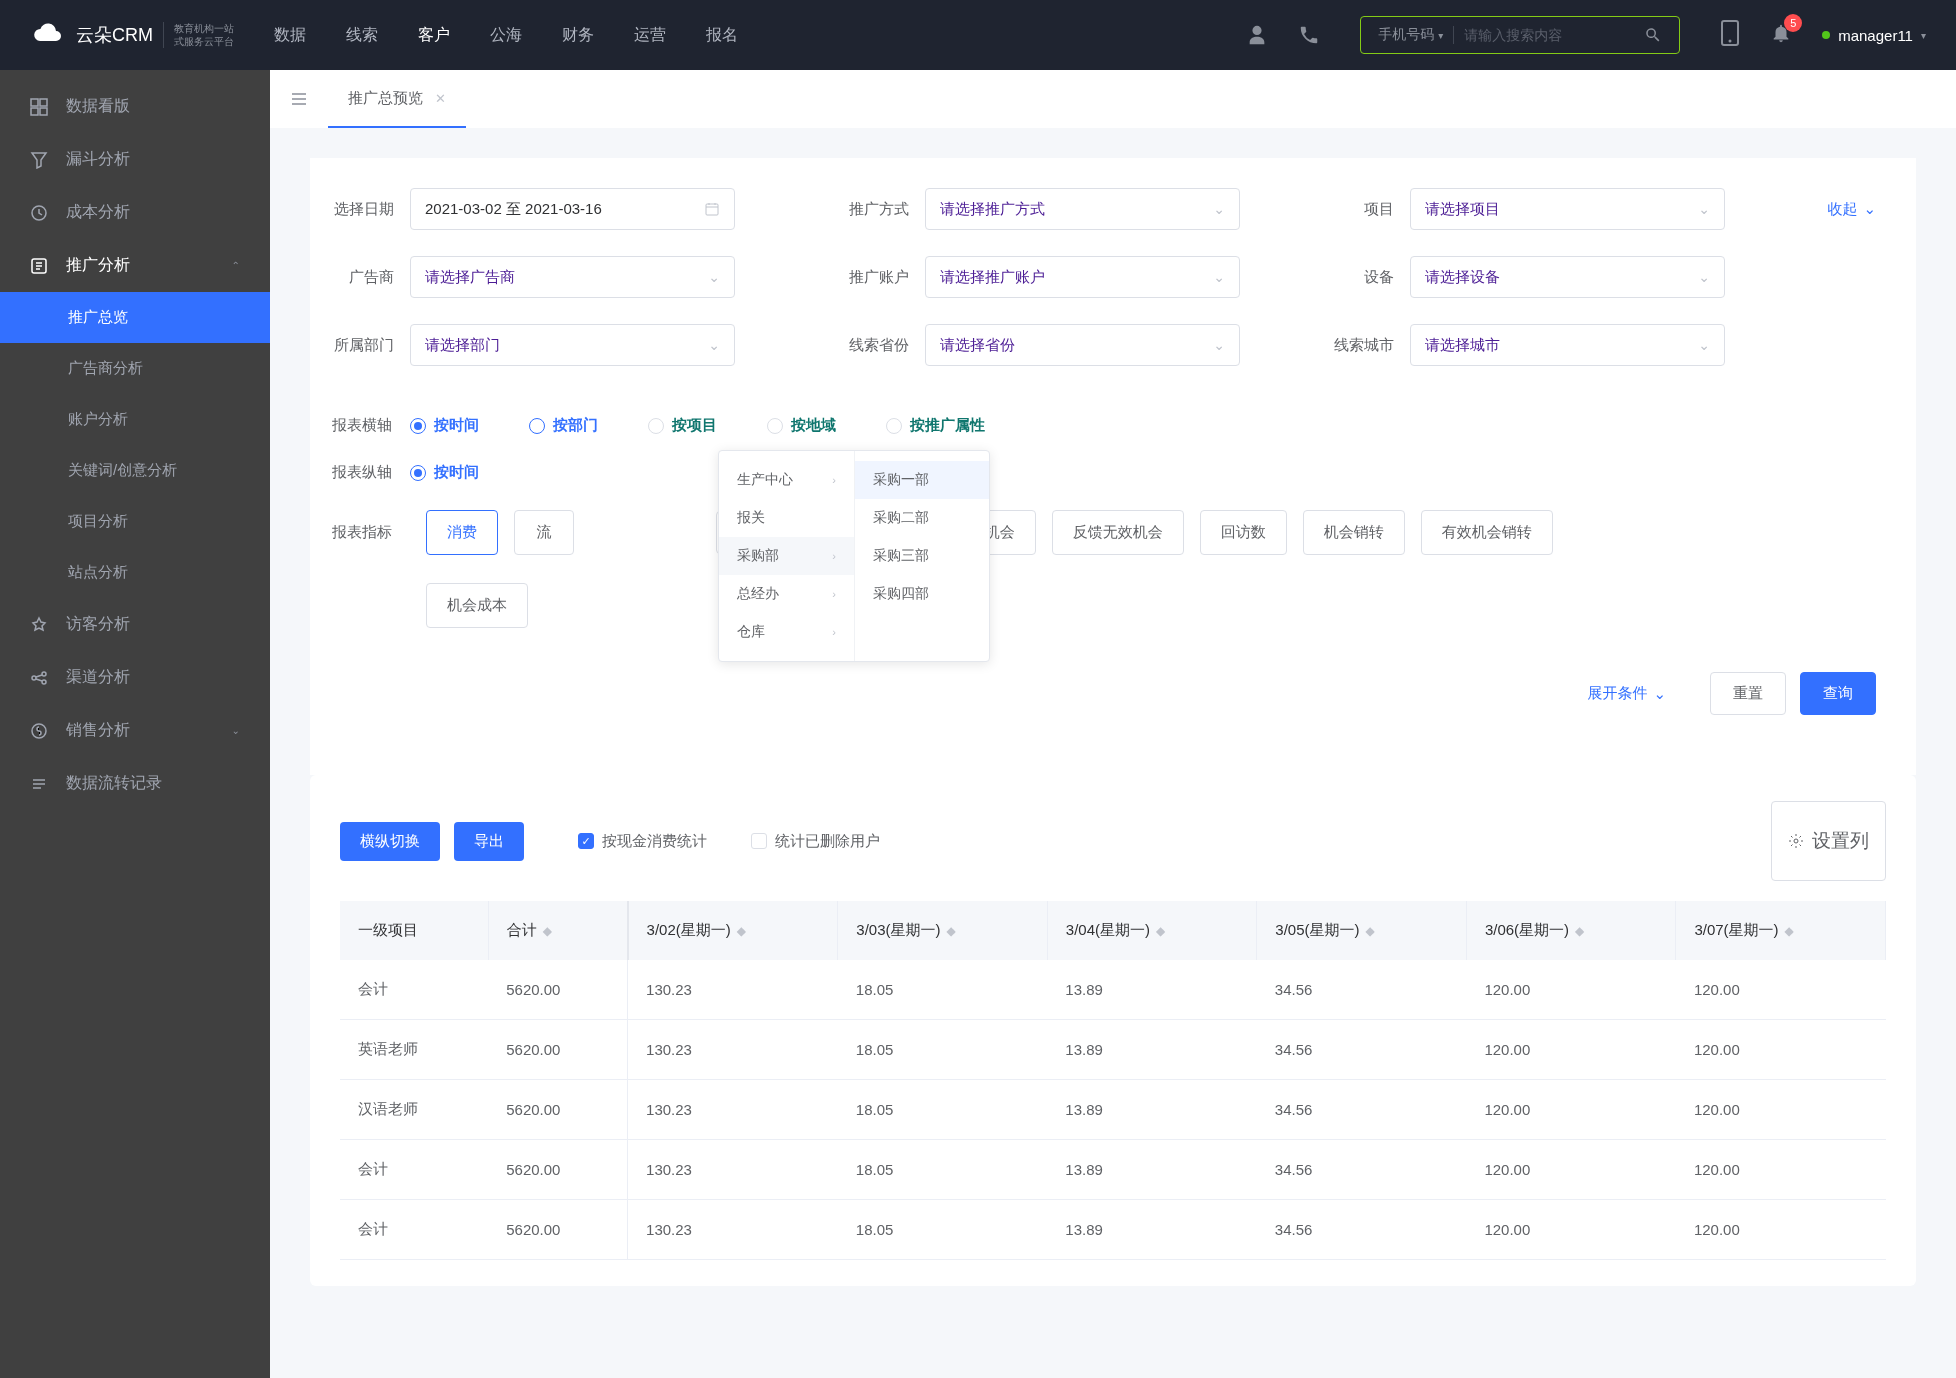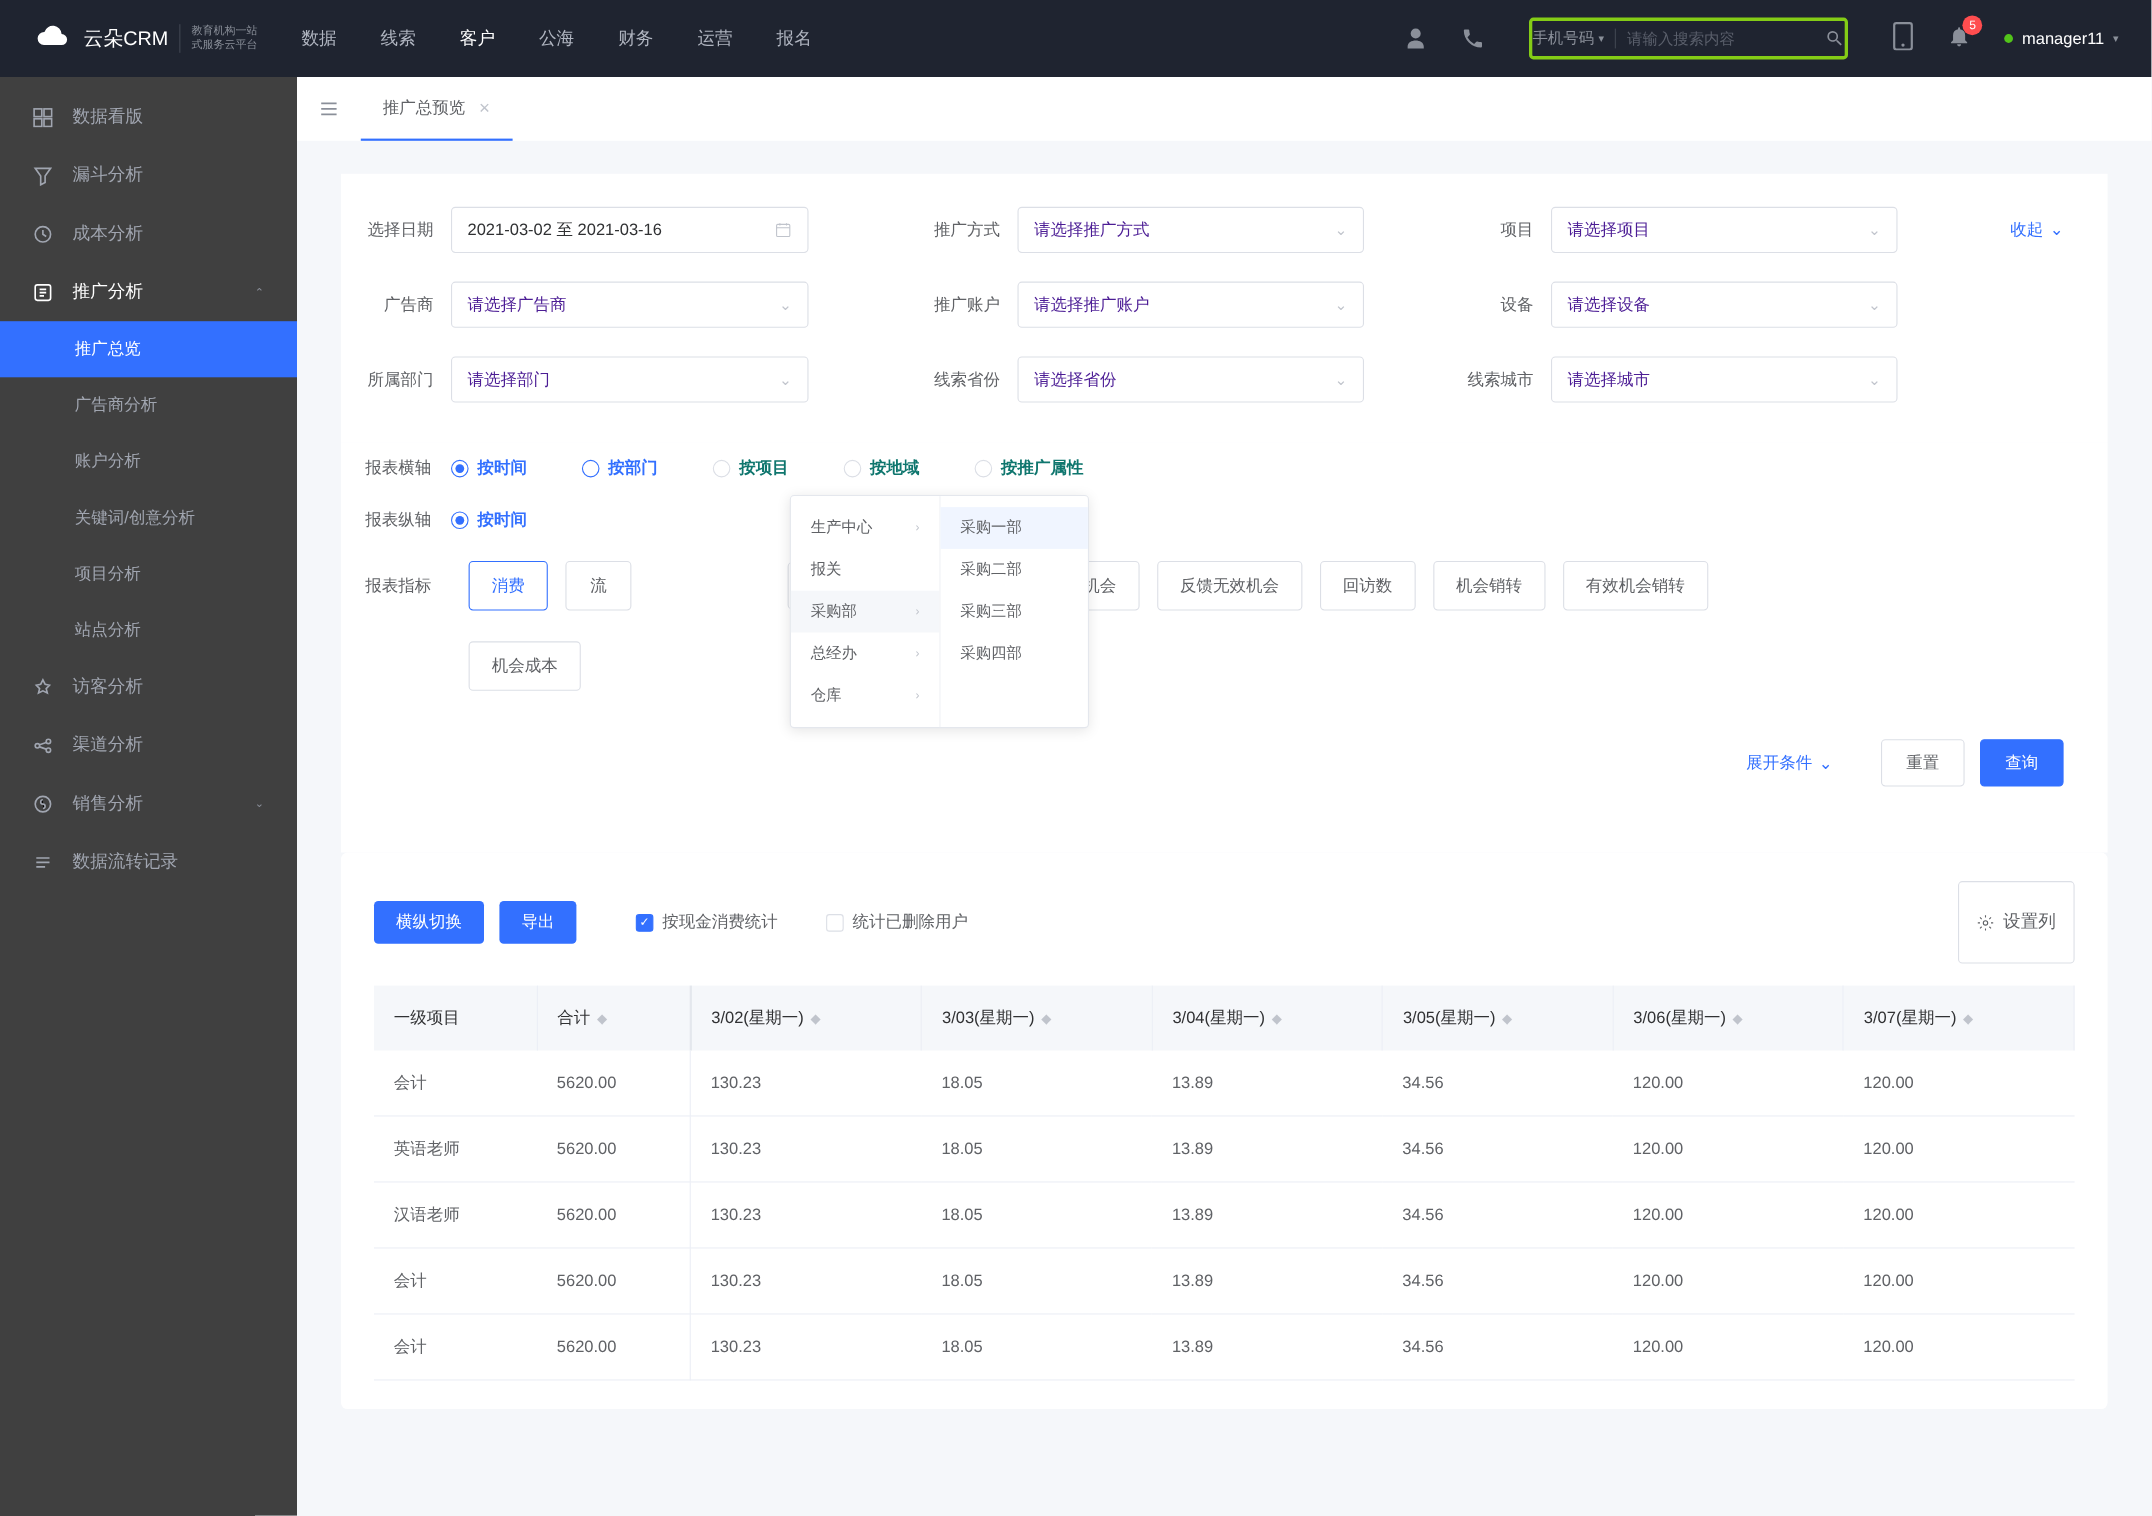--- a/index.html
+++ b/index.html
@@ -8,21 +8,21 @@
 .topbar { background: #1f2430; height: 70px; display: flex; align-items: center; padding: 0 30px; color: #fff; }
 .logo { display: flex; align-items: center; gap: 10px; margin-right: 40px; }
 .logo-icon { width: 36px; height: 36px; position: relative; }
 .logo-text { font-size: 18px; font-weight: 500; }
 .logo-sub { font-size: 10px; color: #8a8f99; border-left: 1px solid #404652; padding-left: 10px; line-height: 1.3; }
 .topnav { display: flex; gap: 40px; flex: 1; }
 .topnav-item { color: #b0b5c0; font-size: 16px; cursor: pointer; }
 .topnav-item.active { color: #fff; }
 .top-icons { display: flex; align-items: center; gap: 30px; margin-left: 30px; }
 .top-icon { color: #8a8f99; cursor: pointer; width: 22px; height: 22px; }
-.searchbox { display: flex; align-items: center; background: transparent; border: 3px solid #84cc16; border-radius: 4px; height: 38px; padding: 0 0; gap: 10px; margin-left: 40px; }
+.searchbox { display: flex; align-items: center; background: transparent; border: 1px solid #84cc16; border-radius: 4px; height: 38px; padding: 0 17px; gap: 10px; margin-left: 40px; }
 .search-type { color: #8a8f99; font-size: 14px; border-right: 1px solid #404652; padding-right: 10px; display: flex; align-items: center; gap: 4px; }
 .search-input { background: transparent; border: none; color: #fff; font-size: 14px; width: 170px; outline: none; }
 .search-input::placeholder { color: #5a5f6b; }
 .search-icon { color: #8a8f99; }
 .header-right { display: flex; align-items: center; gap: 30px; margin-left: 40px; }
 .header-icon { color: #8a8f99; cursor: pointer; position: relative; }
 .badge { position: absolute; top: -8px; right: -10px; background: #ff4d4f; color: #fff; border-radius: 10px; font-size: 11px; min-width: 18px; height: 18px; display: flex; align-items: center; justify-content: center; padding: 0 4px; }
 .user { display: flex; align-items: center; gap: 8px; color: #fff; font-size: 15px; cursor: pointer; }
 .status-dot { width: 8px; height: 8px; border-radius: 50%; background: #52c41a; }
 .caret { font-size: 10px; color: #8a8f99; }
@@ -85,21 +85,21 @@
 .btn { border-radius: 4px; padding: 11px 22px; font-size: 15px; cursor: pointer; border: 1px solid #dcdfe6; background: #fff; color: #606266; }
 .btn.primary { background: #3370ff; border-color: #3370ff; color: #fff; }
 
 .table-section { background: #fff; border-radius: 6px; padding: 26px 30px; }
 .table-toolbar { display: flex; align-items: center; gap: 14px; margin-bottom: 20px; }
 .tool-btn { background: #3370ff; color: #fff; border: none; border-radius: 4px; padding: 10px 20px; font-size: 15px; cursor: pointer; }
 .checkbox { display: flex; align-items: center; gap: 8px; font-size: 15px; color: #606266; cursor: pointer; }
 .cb-box { width: 16px; height: 16px; border: 1px solid #dcdfe6; border-radius: 3px; display: flex; align-items: center; justify-content: center; }
 .checkbox.checked .cb-box { background: #3370ff; border-color: #3370ff; }
 .checkbox.checked .cb-box::after { content: '✓'; color: #fff; font-size: 11px; }
-.tool-right { margin-left: auto; border: 1px solid #dcdfe6; border-radius: 4px; padding: 26px 16px; display: flex; align-items: center; gap: 8px; color: #606266; font-size: 16px; cursor: pointer; }
+.tool-right { margin-left: auto; border: 1px solid #dcdfe6; border-radius: 4px; padding: 26px 16px; display: flex; align-items: center; gap: 8px; color: #606266; font-size: 19px; cursor: pointer; }
 
 .table { width: 100%; border-collapse: collapse; }
 .table th { background: #f5f7fa; padding: 20px 18px; text-align: left; font-weight: 500; color: #303133; font-size: 15px; border-right: 1px solid #ebeef5; }
 .table th:nth-child(2) { border-right: 1px solid #ebeef5; }
 .table th.fixed-edge { border-right: 2px solid #e4e7ed; }
 .table td { padding: 20px 18px; border-bottom: 1px solid #ebeef5; color: #606266; font-size: 15px; }
 .table td:nth-child(2) { border-right: 1px solid #ebeef5; }
 .sort-icon { color: #c0c4cc; font-size: 12px; margin-left: 6px; }
 .th-inner { display: flex; align-items: center; }
 </style>

